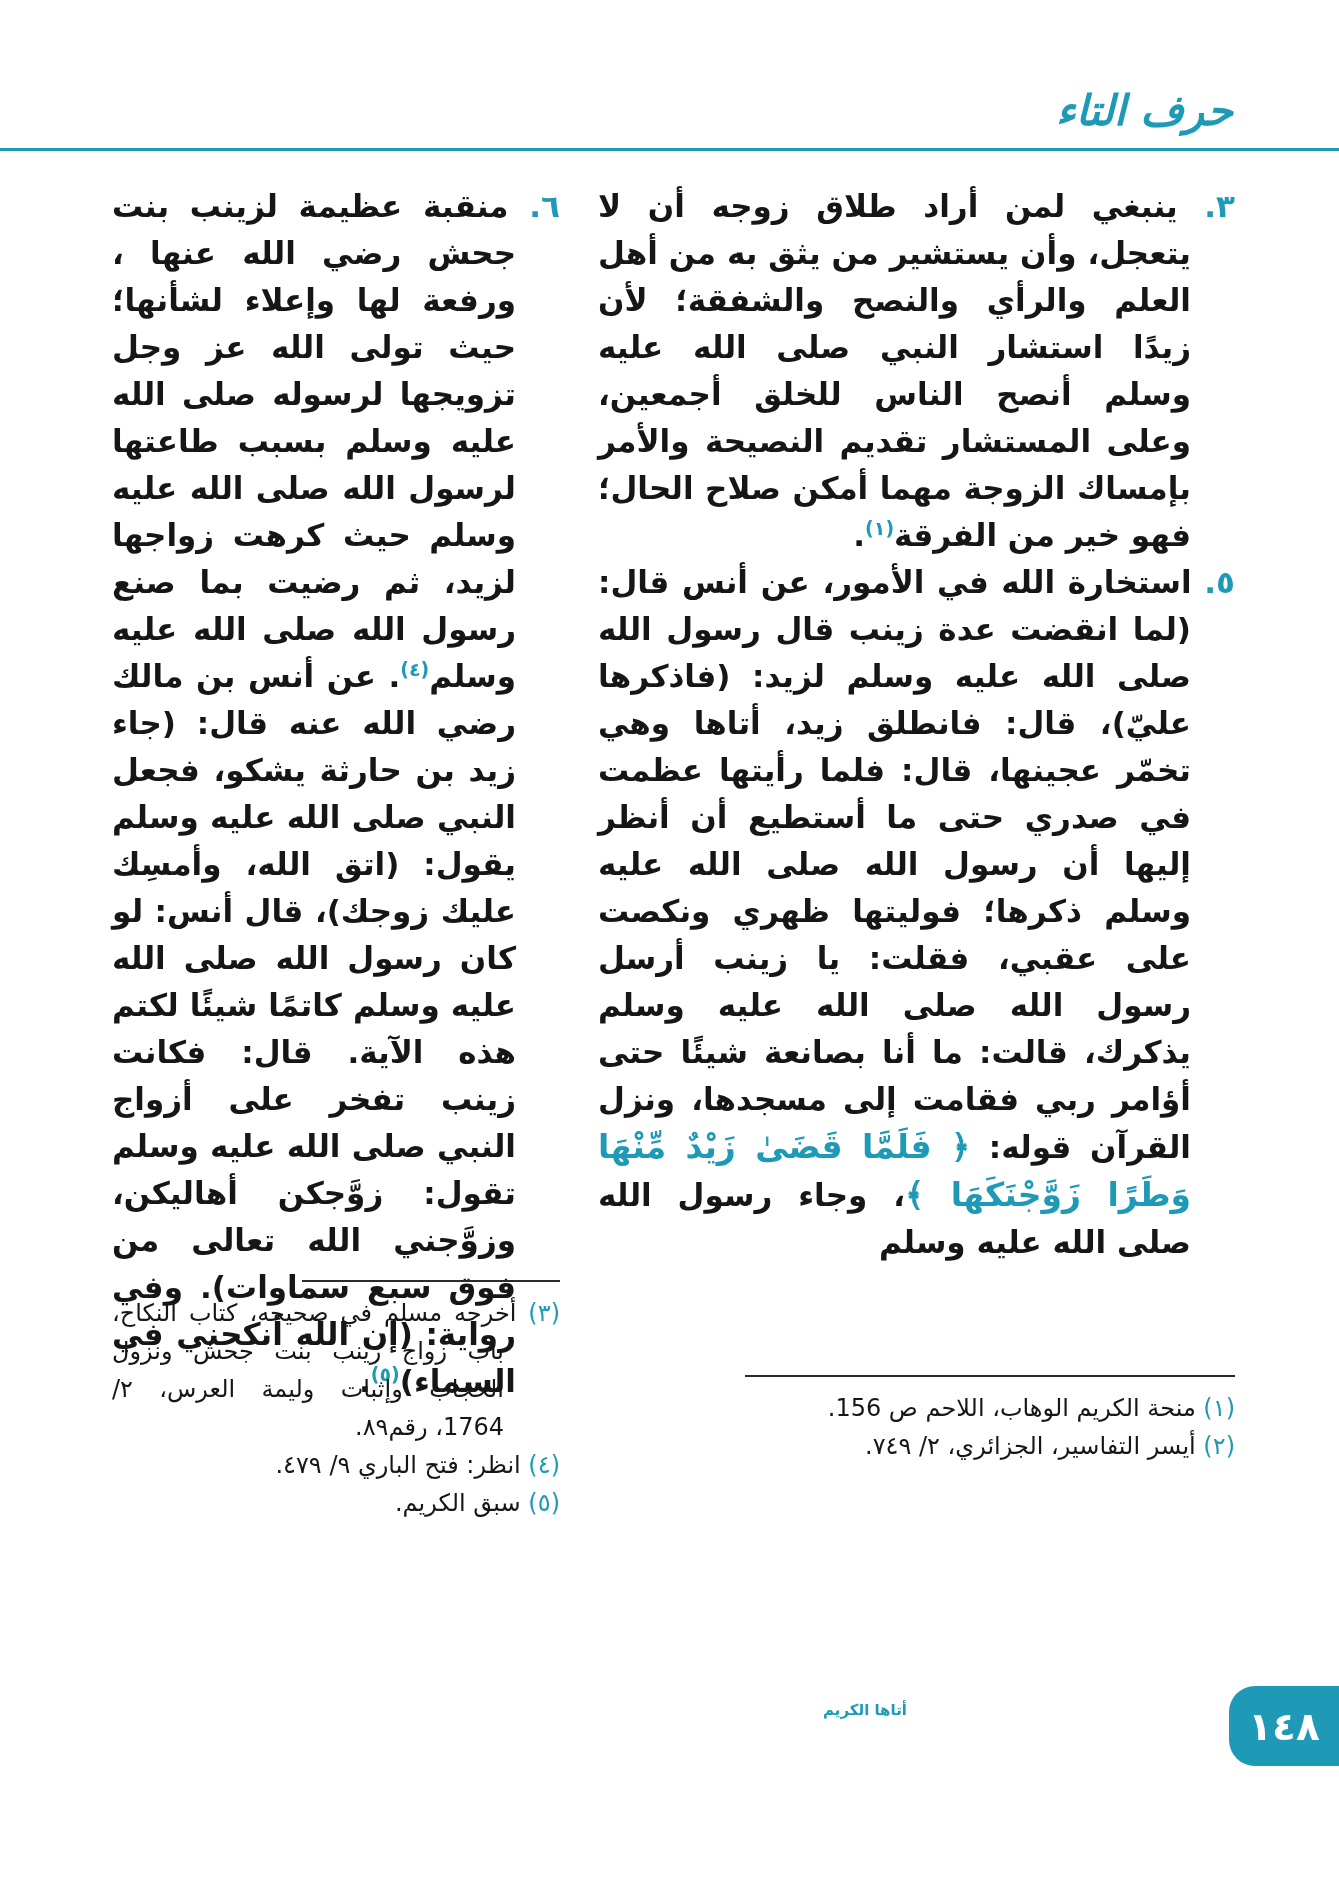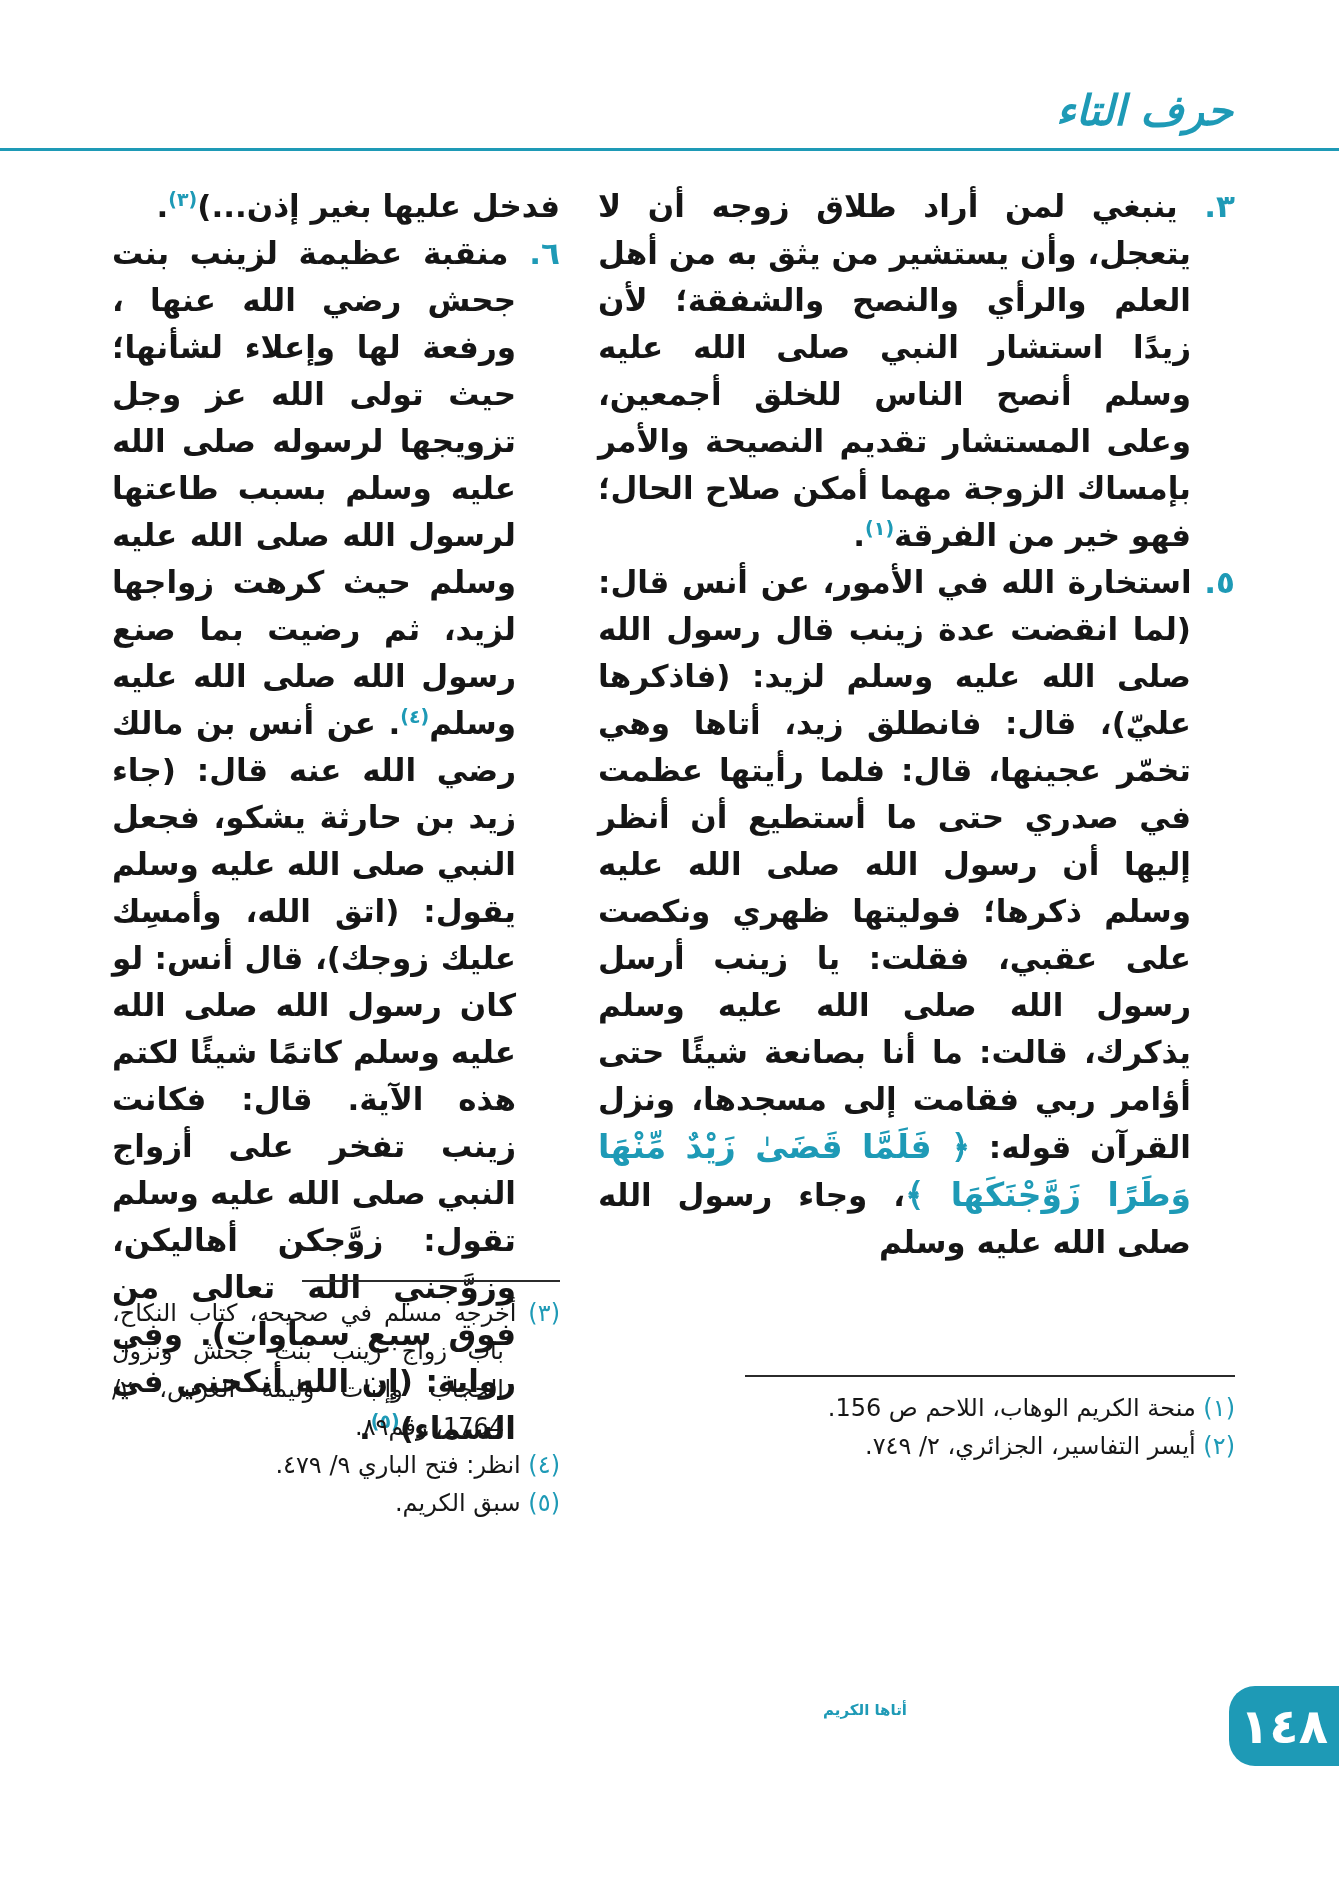--- a/index.html
+++ b/index.html
@@ -71,39 +71,38 @@
   }
   .logo-main { font-size: 27px; font-weight: bold; font-style: italic; line-height: 1.25; }
   .logo-sub  { font-size: 15px; margin-top: 5px; font-weight: bold; }
 
   .page-badge {
     position: absolute; right: 0; top: 1686px;
     width: 110px; height: 80px;
     background: var(--accent);
     border-radius: 26px 0 0 26px;
     display: flex; align-items: center; justify-content: center;
-    color: #ffffff; font-size: 48px; font-weight: bold;
+    color: #ffffff; font-size: 39px; font-weight: bold;
   }
 </style>
 </head>
 <body>
 
 <div class="page">
 
   <div class="chapter-title">حرف التاء</div>
 
   <div class="header-rule"></div>
 
   <main class="col col-right" id="col-right">
       <div class="item"><span class="num">٣. </span><span>ينبغي لمن أراد طلاق زوجه أن لا يتعجل، وأن يستشير من يثق به من أهل العلم والرأي والنصح والشفقة؛ لأن زيدًا استشار النبي صلى الله عليه وسلم أنصح الناس للخلق أجمعين، وعلى المستشار تقديم النصيحة والأمر بإمساك الزوجة مهما أمكن صلاح الحال؛ فهو خير من الفرقة</span><span class="footref">(١)</span><span>.</span></div>
       <div class="item"><span class="num">٥. </span><span>استخارة الله في الأمور، عن أنس قال: (لما انقضت عدة زينب قال رسول الله صلى الله عليه وسلم لزيد: (فاذكرها عليّ)، قال: فانطلق زيد، أتاها وهي تخمّر عجينها، قال: فلما رأيتها عظمت في صدري حتى ما أستطيع أن أنظر إليها أن رسول الله صلى الله عليه وسلم ذكرها؛ فوليتها ظهري ونكصت على عقبي، فقلت: يا زينب أرسل رسول الله صلى الله عليه وسلم يذكرك، قالت: ما أنا بصانعة شيئًا حتى أؤامر ربي فقامت إلى مسجدها، ونزل القرآن قوله: </span><span class="quran">﴿ فَلَمَّا قَضَىٰ زَيْدٌ مِّنْهَا وَطَرًا زَوَّجْنَكَهَا ﴾</span><span>، وجاء رسول الله صلى الله عليه وسلم</span></div>
     </main>
 
   <main class="col col-left" id="col-left">
-      <div class="item no-num"><span class="bold">فدخل عليها بغير إذن...)</span><span class="footref">(٣)</span><span>.</span></div>
       <div class="item"><span class="num">٦. </span><span>منقبة عظيمة لزينب بنت جحش رضي الله عنها ، ورفعة لها وإعلاء لشأنها؛ حيث تولى الله عز وجل تزويجها لرسوله صلى الله عليه وسلم بسبب طاعتها لرسول الله صلى الله عليه وسلم حيث كرهت زواجها لزيد، ثم رضيت بما صنع رسول الله صلى الله عليه وسلم</span><span class="footref">(٤)</span><span>. عن أنس بن مالك رضي الله عنه قال: (جاء زيد بن حارثة يشكو، فجعل النبي صلى الله عليه وسلم يقول: (اتق الله، وأمسِك عليك زوجك)، قال أنس: لو كان رسول الله صلى الله عليه وسلم كاتمًا شيئًا لكتم هذه الآية. قال: فكانت زينب تفخر على أزواج النبي صلى الله عليه وسلم تقول: زوَّجكن أهاليكن، وزوَّجني الله تعالى من فوق سبع سماوات). وفي رواية: (إن الله أنكحني في السماء)</span><span class="footref">(٥)</span><span>.</span></div>
     </main>
 
   <section class="footnotes footnotes-left" id="fn-left">
     <div class="fn-rule"></div>
   <div class="fn"><span class="num">(٣) </span><span>أخرجه مسلم في صحيحه، كتاب النكاح، باب زواج زينب بنت جحش ونزول الحجاب وإثبات وليمة العرس، ٢/ 1764، رقم٨٩.</span></div>
       <div class="fn"><span class="num">(٤) </span><span>انظر: فتح الباري ٩/ ٤٧٩.</span></div>
       <div class="fn"><span class="num">(٥) </span><span>سبق الكريم.</span></div>
     </section>
 

